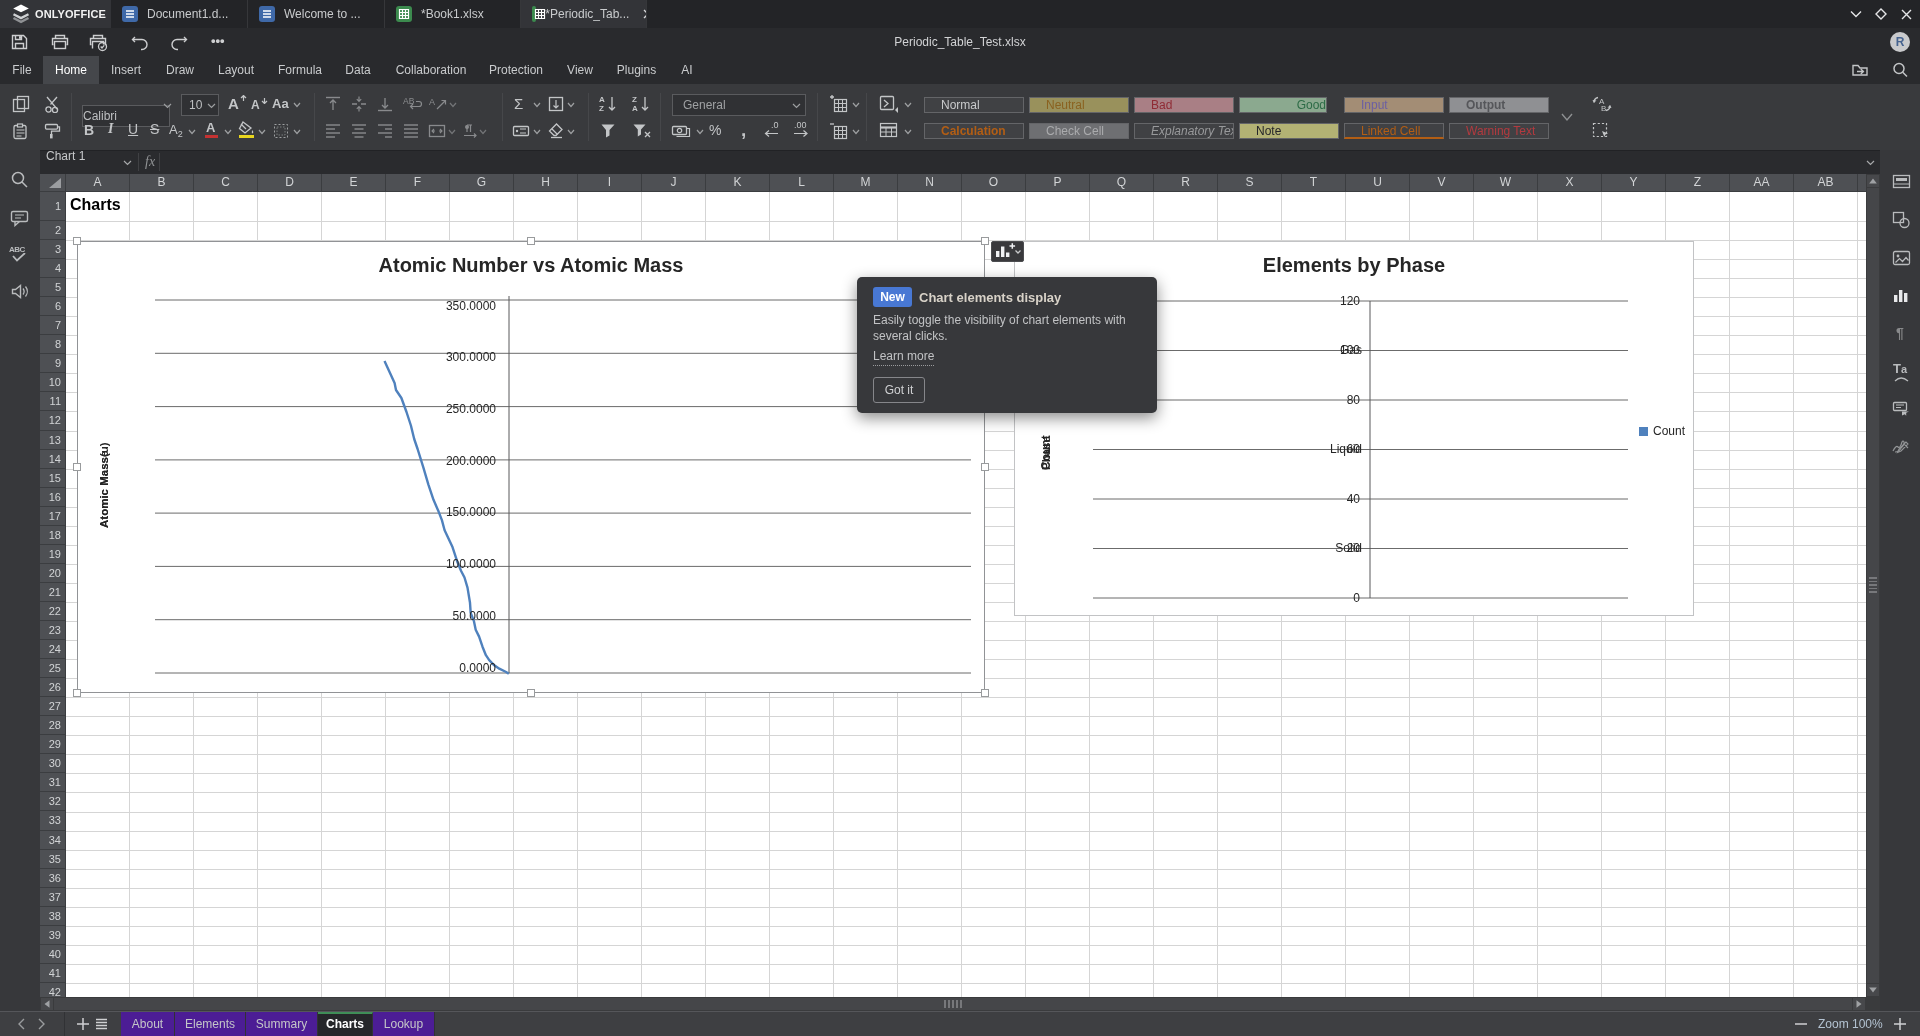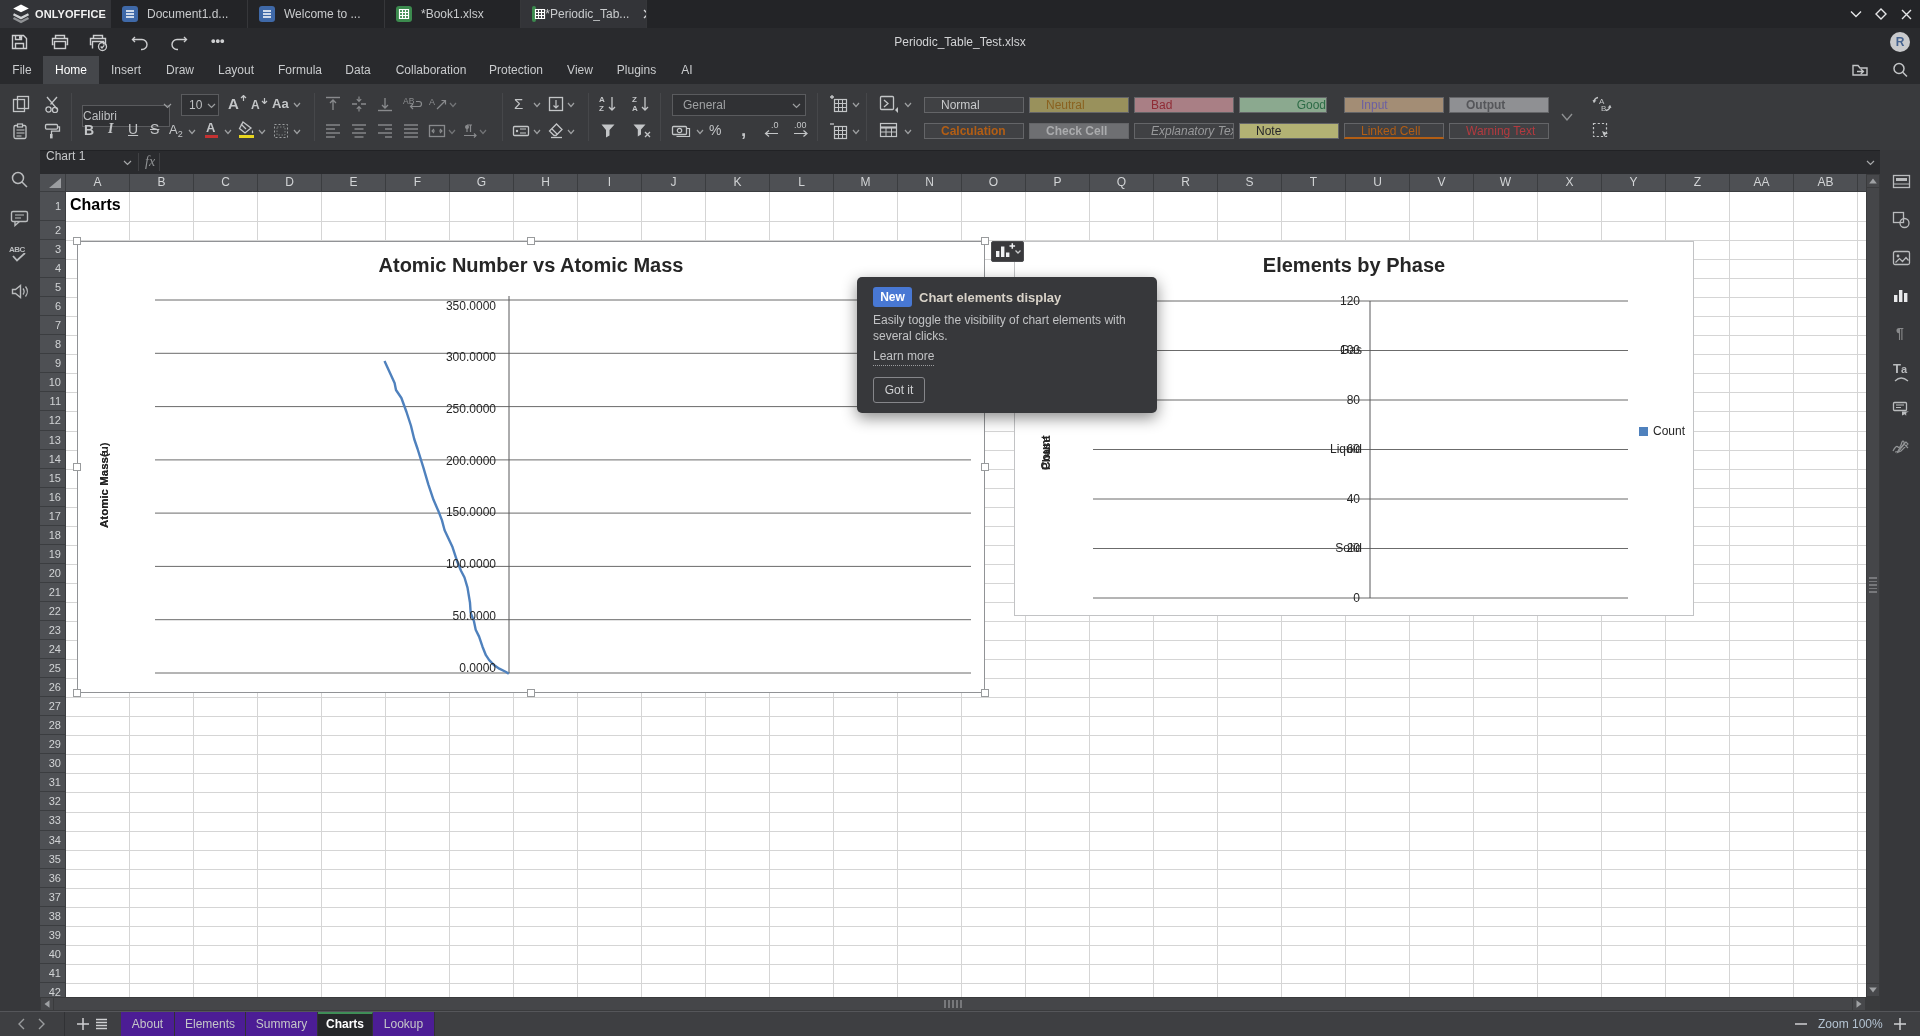--- a/index.html
+++ b/index.html
@@ -183,21 +183,21 @@
     </div>
 
 <div id="toolbar" class="abs"></div>
 <div class="gbox abs" style="left:924px;top:97px;width:100px;background:#404144;color:#c9cacc;">Normal</div>
     <div class="gbox abs" style="left:1029px;top:97px;width:100px;background:#99915c;color:#8a6220;">Neutral</div>
     <div class="gbox abs" style="left:1134px;top:97px;width:100px;background:#a97f85;color:#8f2b35;">Bad</div>
     <div class="gbox abs" style="left:1239px;top:97px;width:88px;background:#8ba98f;color:#2c6b46;text-align:right;">Good</div>
     <div class="gbox abs" style="left:1344px;top:97px;width:100px;background:#a38d75;color:#6b5fa3;">Input</div>
     <div class="gbox abs" style="left:1449px;top:97px;width:100px;background:#8f9093;color:#55565a;font-weight:bold;">Output</div>
     <div class="gbox abs" style="left:924px;top:123px;width:100px;background:#404144;color:#b35e14;font-weight:bold;">Calculation</div>
-    <div class="gbox abs" style="left:1029px;top:123px;width:100px;background:#6e6f72;color:#aaabad;font-weight:bold;">Check Cell</div>
+    <div class="gbox abs" style="left:1029px;top:123px;width:100px;background:#6e6f72;color:#aaabad;font-weight:normal;">Check Cell</div>
     <div class="gbox abs" style="left:1134px;top:123px;width:100px;background:#404144;color:#98999b;font-style:italic;">Explanatory Tex</div>
     <div class="gbox abs" style="left:1239px;top:123px;width:100px;background:#b3b274;color:#26262a;">Note</div>
     <div class="gbox abs" style="left:1344px;top:123px;width:100px;background:#404144;color:#b35e14;border-bottom:2px solid #b35e14;">Linked Cell</div>
     <div class="gbox abs" style="left:1449px;top:123px;width:100px;background:#404144;color:#b33a3f;">Warning Text</div>
     <div class="abs" style="left:1560px;top:112px;">
       <svg width="14" height="10">
         <path d="M2 2 L7 8 L12 2" fill="none" stroke="#8e9092" stroke-width="1.4"></path>
       </svg>
     </div>
 

